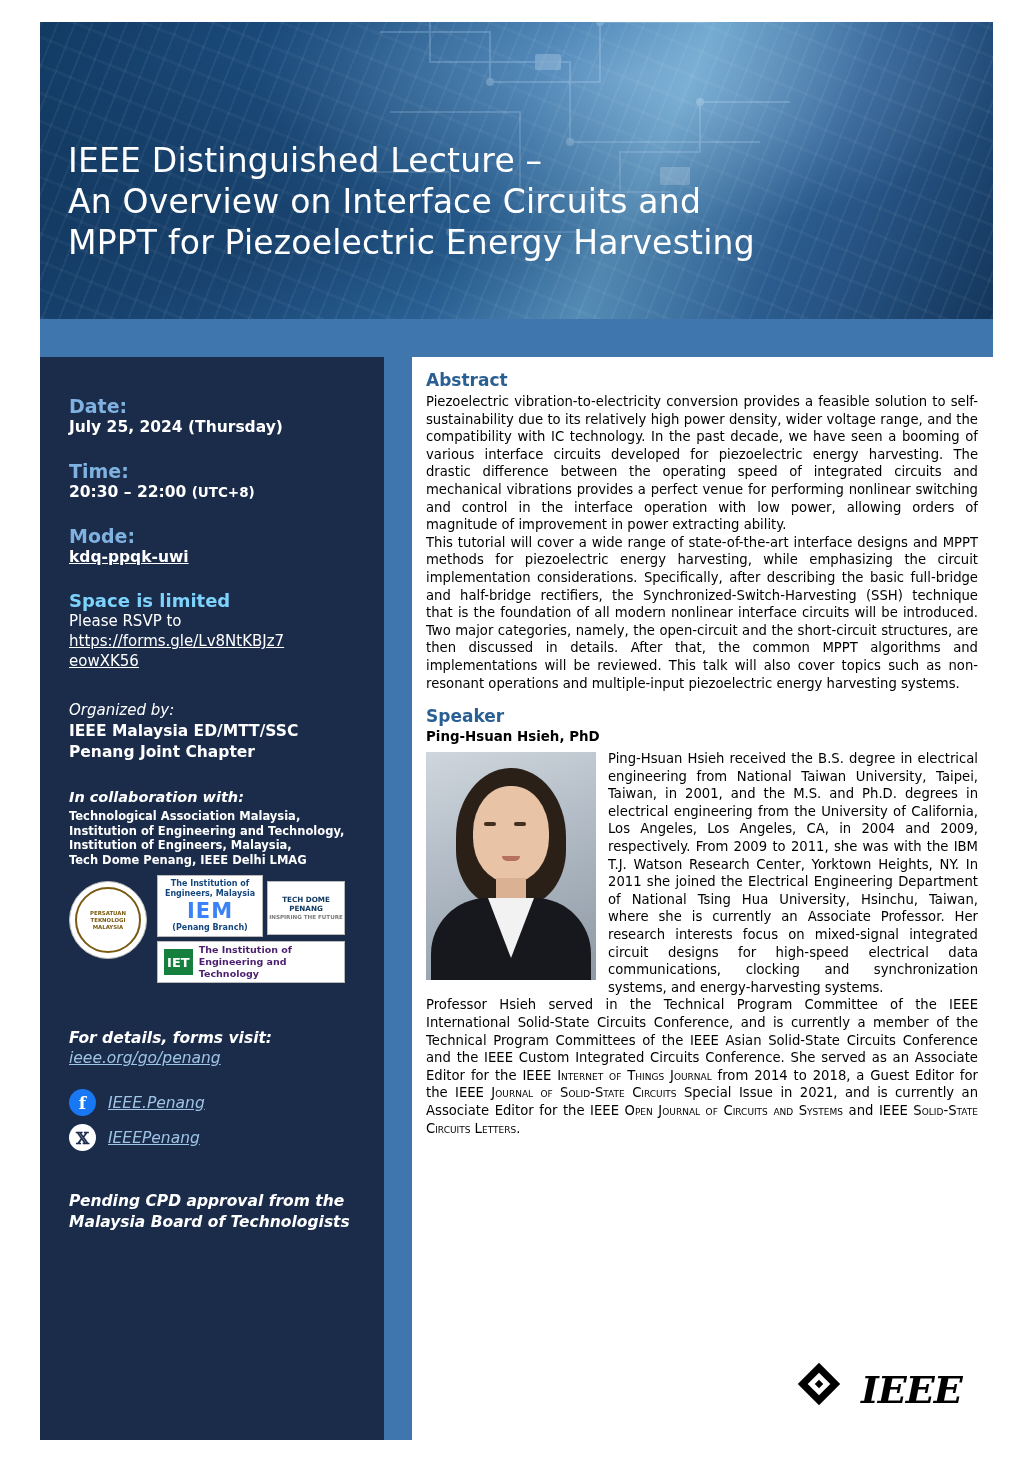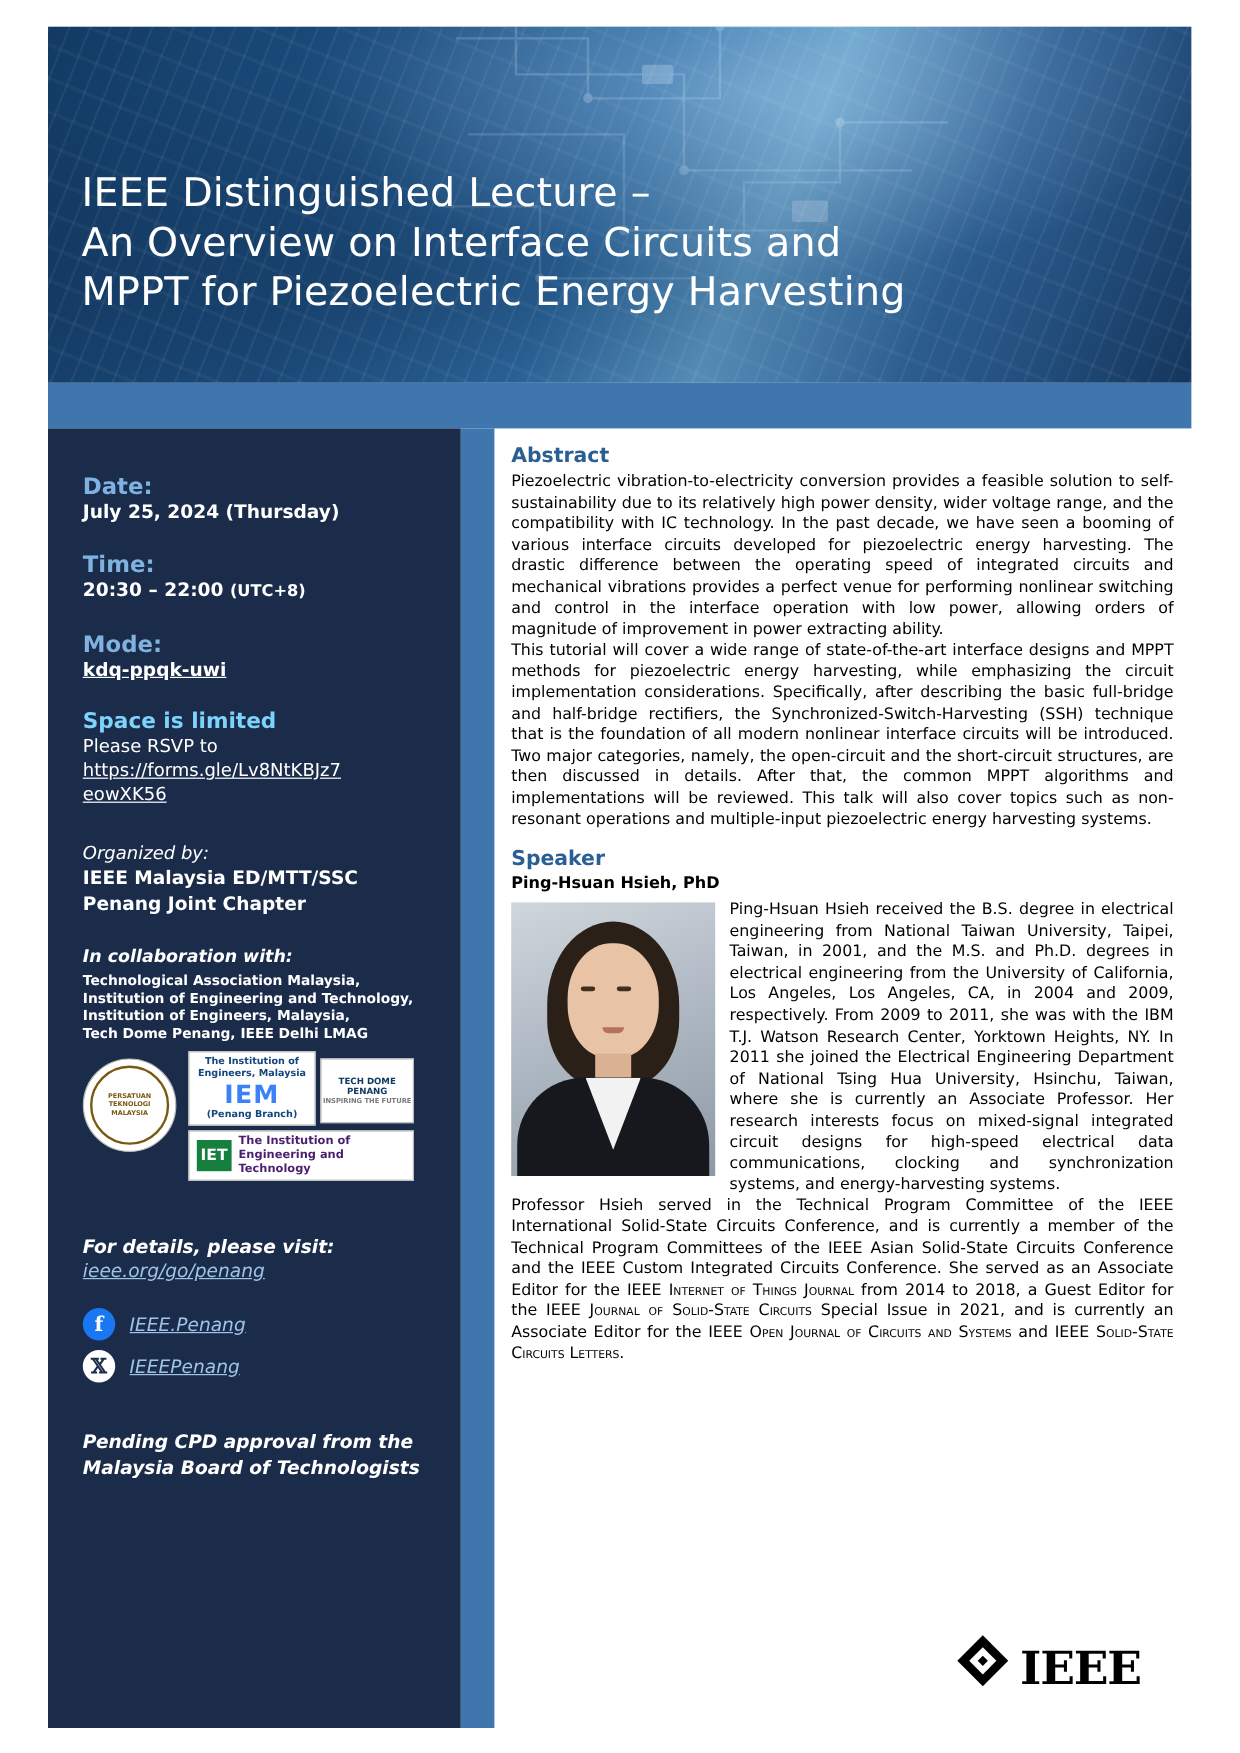--- a/index.html
+++ b/index.html
@@ -319,24 +319,25 @@
     position: absolute; left: 9px; top: 9px; width: 16px; height: 16px;
     background: #fff; transform: rotate(45deg);
   }
   .ieee-diamond .d3 {
     position: absolute; left: 14px; top: 14px; width: 6px; height: 6px;
     background: #000; transform: rotate(45deg);
   }
   .ieee-word {
     font-family: "DejaVu Serif", serif;
     font-weight: bold;
+    font-style: italic;
     font-size: 38px;
     letter-spacing: -1px;
     color: #000;
-    margin-left: 4px;
+    margin-left: 15px;
   }
 </style>
 </head>
 <body>
 
 <div class="poster">
 
   <div class="banner">
     <svg class="banner-circuit" viewBox="0 0 430 260">
       <g stroke="#cfe6ff" stroke-width="2" fill="none" opacity="0.7">
@@ -429,21 +430,21 @@
             <div class="iet-mark">IET</div>
             <div class="iet-txt">
               <div>The Institution of</div>
               <div>Engineering and Technology</div>
             </div>
           </div>
         </div>
       </div>
 
       <div class="block" style="margin-top:34px">
-        <div class="details-italic">For details, please visit:</div>
+        <div class="details-italic">For details, forms visit:</div>
         <span class="details-link">ieee.org/go/penang</span>
       </div>
 
       <div class="social">
         <div class="badge fb">f</div>
         <span class="handle">IEEE.Penang</span>
       </div>
       <div class="social">
         <div class="badge">𝕏</div>
         <span class="handle">IEEEPenang</span>

